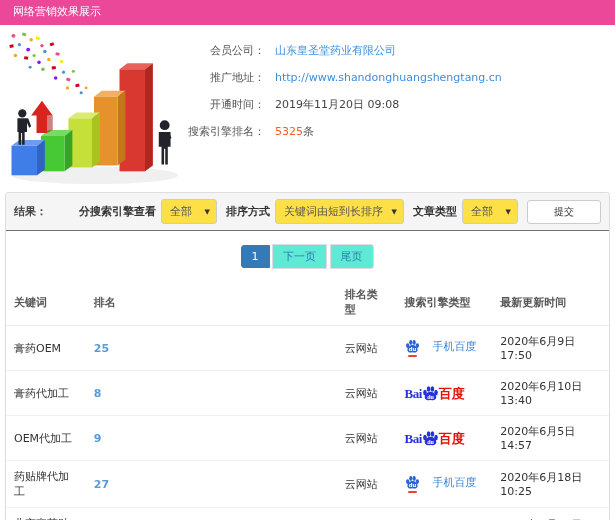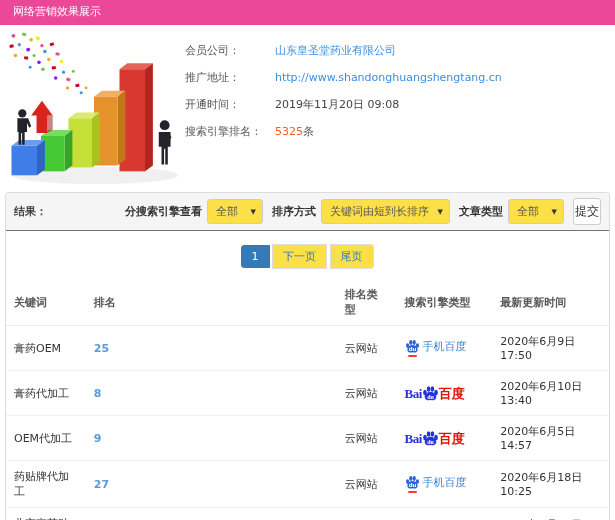--- a/index.html
+++ b/index.html
@@ -13,21 +13,21 @@
   
   .app-header {
     height:25px; line-height:23px; background:#ec4899; color:#fff;
     padding-left:13px; font-size:11px;
   }
   
   .top { display:flex; height:167px; }
   .illus { width:185px; height:162px; flex:none; margin-top:3px; }
   .info { flex:1; padding-top:12px; }
   .info-row { display:flex; align-items:center; height:27px; }
-  .info-label { width:80px; flex:none; text-align:left; color:#555; }
+  .info-label { width:80px; flex:none; text-align:right; color:#555; }
   .info-value { margin-left:10px; color:#444; }
   a.link { color:#3a8ee0; text-decoration:none; cursor:pointer; }
   .highlight { color:#ff5a22; }
   .suffix { color:#555; }
   
   .panel { margin:0 5px; border:1px solid #ddd; border-radius:4px 4px 0 0; border-bottom:none; }
   .filter-bar {
     background:#f5f5f5; border-bottom:1px solid #737373; border-radius:4px 4px 0 0;
     height:38px; display:flex; align-items:center; padding:0 8px;
   }
@@ -38,42 +38,42 @@
     background:#fde047; border:1px solid #ccc; border-radius:3px;
     padding:4px 20px 4px 8px; position:relative; color:#555;
     cursor:pointer; white-space:nowrap; min-width:56px;
   }
   .select .caret {
     position:absolute; right:6px; top:50%; transform:translateY(-52%);
     font-size:7px; color:#333;
   }
   .submit-btn {
     background:#fff; border:1px solid #ccc; border-radius:3px;
-    padding:4px 1px; margin-left:9px; color:#333; cursor:pointer;
-    font-size:12px; font-family:inherit;
+    padding:4px 26px; margin-left:9px; color:#333; cursor:pointer;
+    font-size:10px; font-family:inherit;
   }
   
   .pagination { text-align:center; padding:13px 0 10px 0; }
   .page-item {
     display:inline-block; border:1px solid #ddd; padding:4px 10px;
-    color:#337ab7; margin-left:-1px; text-decoration:none; background:#fde047; cursor:pointer;
+    color:#337ab7; margin-left:-1px; text-decoration:none; background:#5eead4; cursor:pointer;
   }
   .page-item:first-child { border-radius:3px 0 0 3px; }
   .page-item:last-child { border-radius:0 3px 3px 0; }
   .page-item.active { background:#337ab7; border-color:#337ab7; color:#fff; }
   
   table.results { width:100%; border-collapse:collapse; font-size:11px; }
   .results th {
     text-align:left; color:#555; font-weight:bold;
     padding:8px 8px; border-bottom:1px solid #ececec;
   }
   .results td { padding:8px 8px; border-bottom:1px solid #f1f1f1; color:#333; }
   .rank-link { color:#5b9bd5; text-decoration:none; cursor:pointer;font-weight:bold; }
   
-  .engine-mobile { display:inline-flex; align-items:center; gap:3px; color:#3a87d4;justify-content:center; }
+  .engine-mobile { display:inline-flex; align-items:center; gap:13px; color:#3a87d4;justify-content:center; }
   .paw-wrap { position:relative; width:15px; height:15px; display:inline-block; }
   .paw-underline {
     position:absolute; bottom:-3px; left:3px; width:9px; height:2px;
     background:#f0402e; border-radius:1px;
   }
   .engine-pc { display:inline-flex; align-items:center; font-weight:bold; font-size:13px; line-height:1;font-family:Liberation Serif, serif; }
   .engine-pc .bai { color:#2732dd; letter-spacing:-0.5px; }
   .engine-pc .cn { color:#e3120b; margin-left:1px; }
   .engine-pc svg { margin:0 -1px 0 0; }
 </style>

